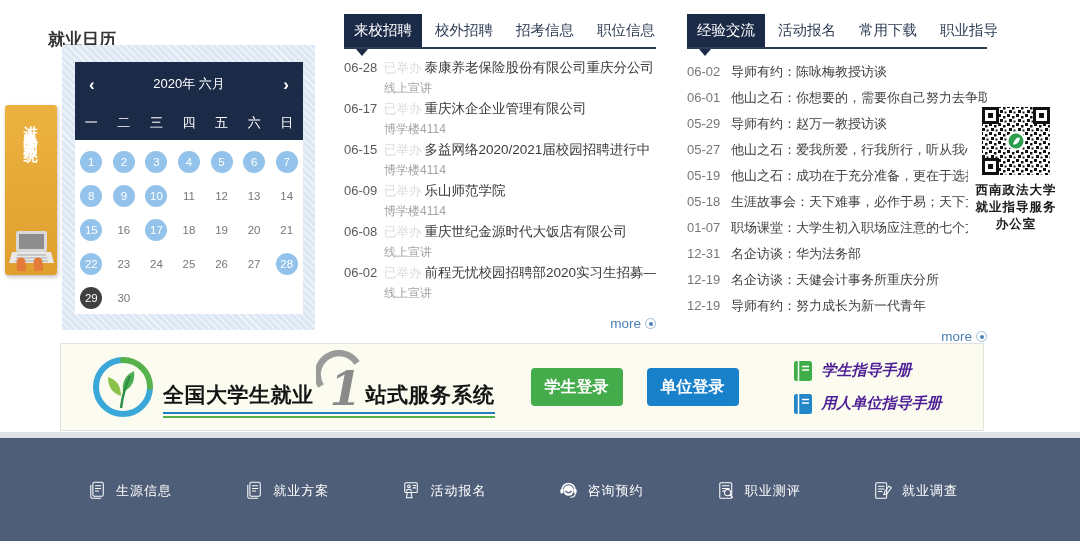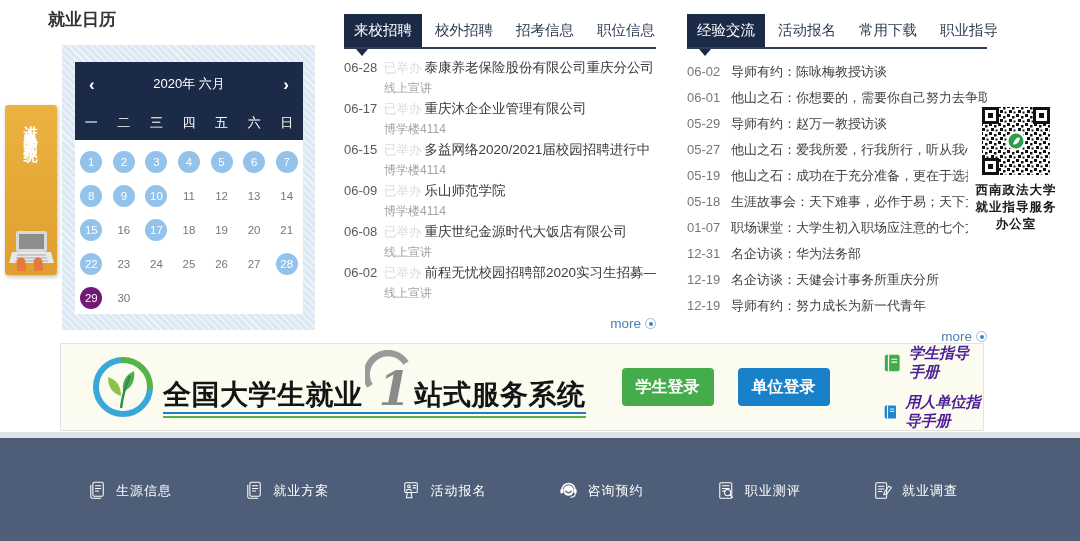--- a/index.html
+++ b/index.html
@@ -1,34 +1,34 @@
 <!DOCTYPE html>
 <html><head>
 <meta charset="utf-8">
 <style>
   * { margin:0; padding:0; box-sizing:border-box; }
   body { background:#fafafa; font-family:"Liberation Sans","DejaVu Sans",sans-serif; }
   #stage { position:relative; width:1080px; height:541px; background:#fff; overflow:hidden; }
 
   
-  .page-title { position:absolute; left:48px; top:8px; font-size:17px; font-weight:bold; color:#333; }
+  .page-title { position:absolute; left:48px; top:28px; font-size:17px; font-weight:bold; color:#333; }
   .cal-panel { position:absolute; left:62px; top:45px; width:253px; height:285px;
     background-color:#dce8f3;
     background-image:repeating-linear-gradient(45deg,rgba(255,255,255,.55) 0,rgba(255,255,255,.55) 1.5px,transparent 1.5px,transparent 5px); }
   .cal-inner { position:absolute; left:13px; top:17px; width:228px; height:252px; background:#fff; }
   .cal-head { background:#1b2a47; color:#fff; }
   .cal-nav { display:flex; align-items:center; justify-content:space-between; height:44px; padding:0 14px; }
   .cal-arrow { font-size:17px; font-weight:bold; cursor:pointer; line-height:1; }
   .cal-month { font-size:13px; }
   .cal-week { display:grid; grid-template-columns:repeat(7,1fr); height:34px; align-items:center; justify-items:center; font-size:13px; }
   .cal-body { display:grid; grid-template-columns:repeat(7,1fr); padding-top:5px; }
   .day-cell { height:34px; display:flex; align-items:center; justify-content:center; }
   .day { width:22px; height:22px; line-height:22px; text-align:center; border-radius:50%; font-size:11.5px; color:#777; }
   .day.ev { background:#93c3ea; color:#fff; }
-  .day.sel { background:#701a75; color:#fff; }
+  .day.sel { background:#404040; color:#fff; }
 
   
   .esign { position:absolute; left:5px; top:105px; width:52px; height:170px; z-index:6;
     background:linear-gradient(#ecb23f,#df9f2e); border-radius:3px; box-shadow:1px 2px 4px rgba(0,0,0,.25); }
   .esign-label { position:absolute; left:50%; transform:translateX(-50%); top:10px; writing-mode:vertical-rl;
     color:#fff; font-size:14px; font-weight:bold; letter-spacing:3px; z-index:2; }
   .esign svg { position:absolute; bottom:4px; left:2px; z-index:1; }
 
   
   .panel { position:absolute; top:14px; }
@@ -60,21 +60,21 @@
   
   .qr-box { position:absolute; left:968px; top:103px; width:96px; z-index:7; text-align:center; background:#fff; padding:2px 0 4px; }
   .qr-caption { font-family:"DejaVu Serif","Liberation Serif",serif; font-weight:bold;
     font-size:12.5px; line-height:17px; color:#1a1a1a; letter-spacing:1px; }
 
   
   .banner { position:absolute; left:60px; top:343px; width:924px; height:88px; background:#fcfbf0;
     border:1px solid #e2e2e2; display:flex; align-items:center; }
   .b-logo { margin-left:30px; flex:none; }
   .b-title { margin-left:8px; display:flex; align-items:flex-end; position:relative; padding-bottom:10px; flex:none; }
-  .b-txt { font-size:28px; font-weight:bold; color:#141414; letter-spacing:.5px; line-height:26px; }
+  .b-txt { font-size:21px; font-weight:bold; color:#141414; letter-spacing:.5px; line-height:26px; }
   .b-one { position:relative; width:48px; height:52px; flex:none; margin:0 2px; }
   .b-one svg { position:absolute; left:0; top:-6px; }
   .b-digit { position:absolute; left:14px; bottom:-8px; font-family:"DejaVu Serif","Liberation Serif",serif;
     font-style:italic; font-weight:bold; font-size:46px; color:#8a8a8a; }
   .b-underline { position:absolute; left:0; right:0; bottom:0; height:6px;
     border-top:2px solid #1f7fc0; border-bottom:2px solid #57b24c; }
   .b-btn { width:92px; height:38px; border:none; border-radius:4px; color:#fff; font-size:16px; font-weight:bold;
     font-family:Liberation Mono, monospace; cursor:pointer; flex:none; }
   .b-btn.student { background:#45ac4b; margin-left:36px; }
   .b-btn.employer { background:#1881c9; margin-left:24px; }

